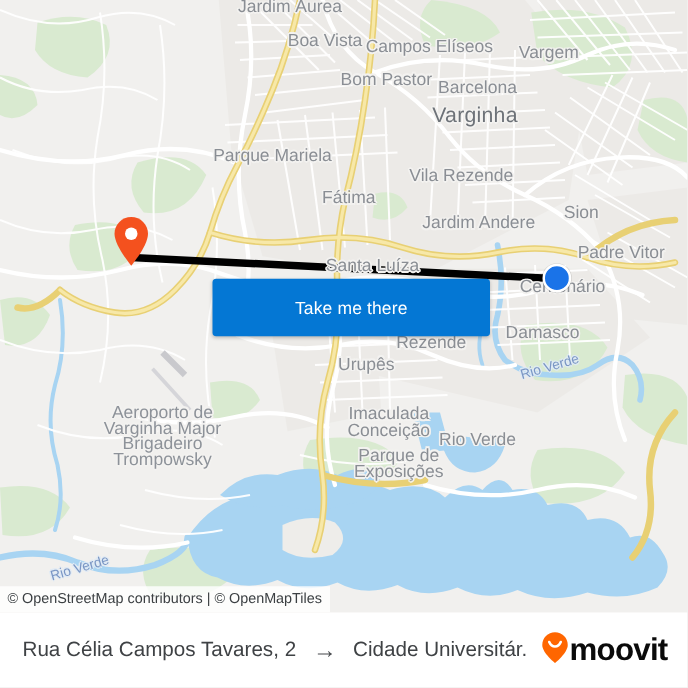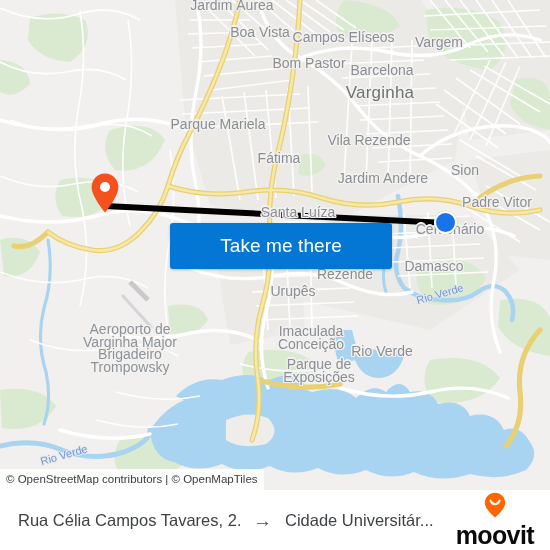--- a/index.html
+++ b/index.html
@@ -70,21 +70,21 @@
 
   
   #cta {
     position: absolute;
     left: 170px; top: 223px;
     width: 222px; height: 46px;
     background: #0477d4;
     border: none;
     border-radius: 3px;
     color: #ffffff;
-    font-size: 19px;
+    font-size: 14px;
     font-family: "Liberation Sans", sans-serif;
     letter-spacing: .1px;
     cursor: pointer;
     box-shadow: 0 1px 3px rgba(0,0,0,.22);
   }
 
   
   #attribution {
     position: absolute;
     left: 0; bottom: 0;
@@ -121,21 +121,20 @@
     color: #4a4d50;
     font-size: 19px;
     line-height: 1;
     padding: 0 3px;
   }
   #moovit-logo {
     margin-left: auto;
     display: flex;
     align-items: center;
     gap: 1px;
-    flex-direction: column;
   }
   #moovit-wordmark {
     font-size: 25px;
     font-weight: bold;
     color: #0a0a0a;
     letter-spacing: -0.6px;
     line-height: 1;
   }
 </style>
 </head>

